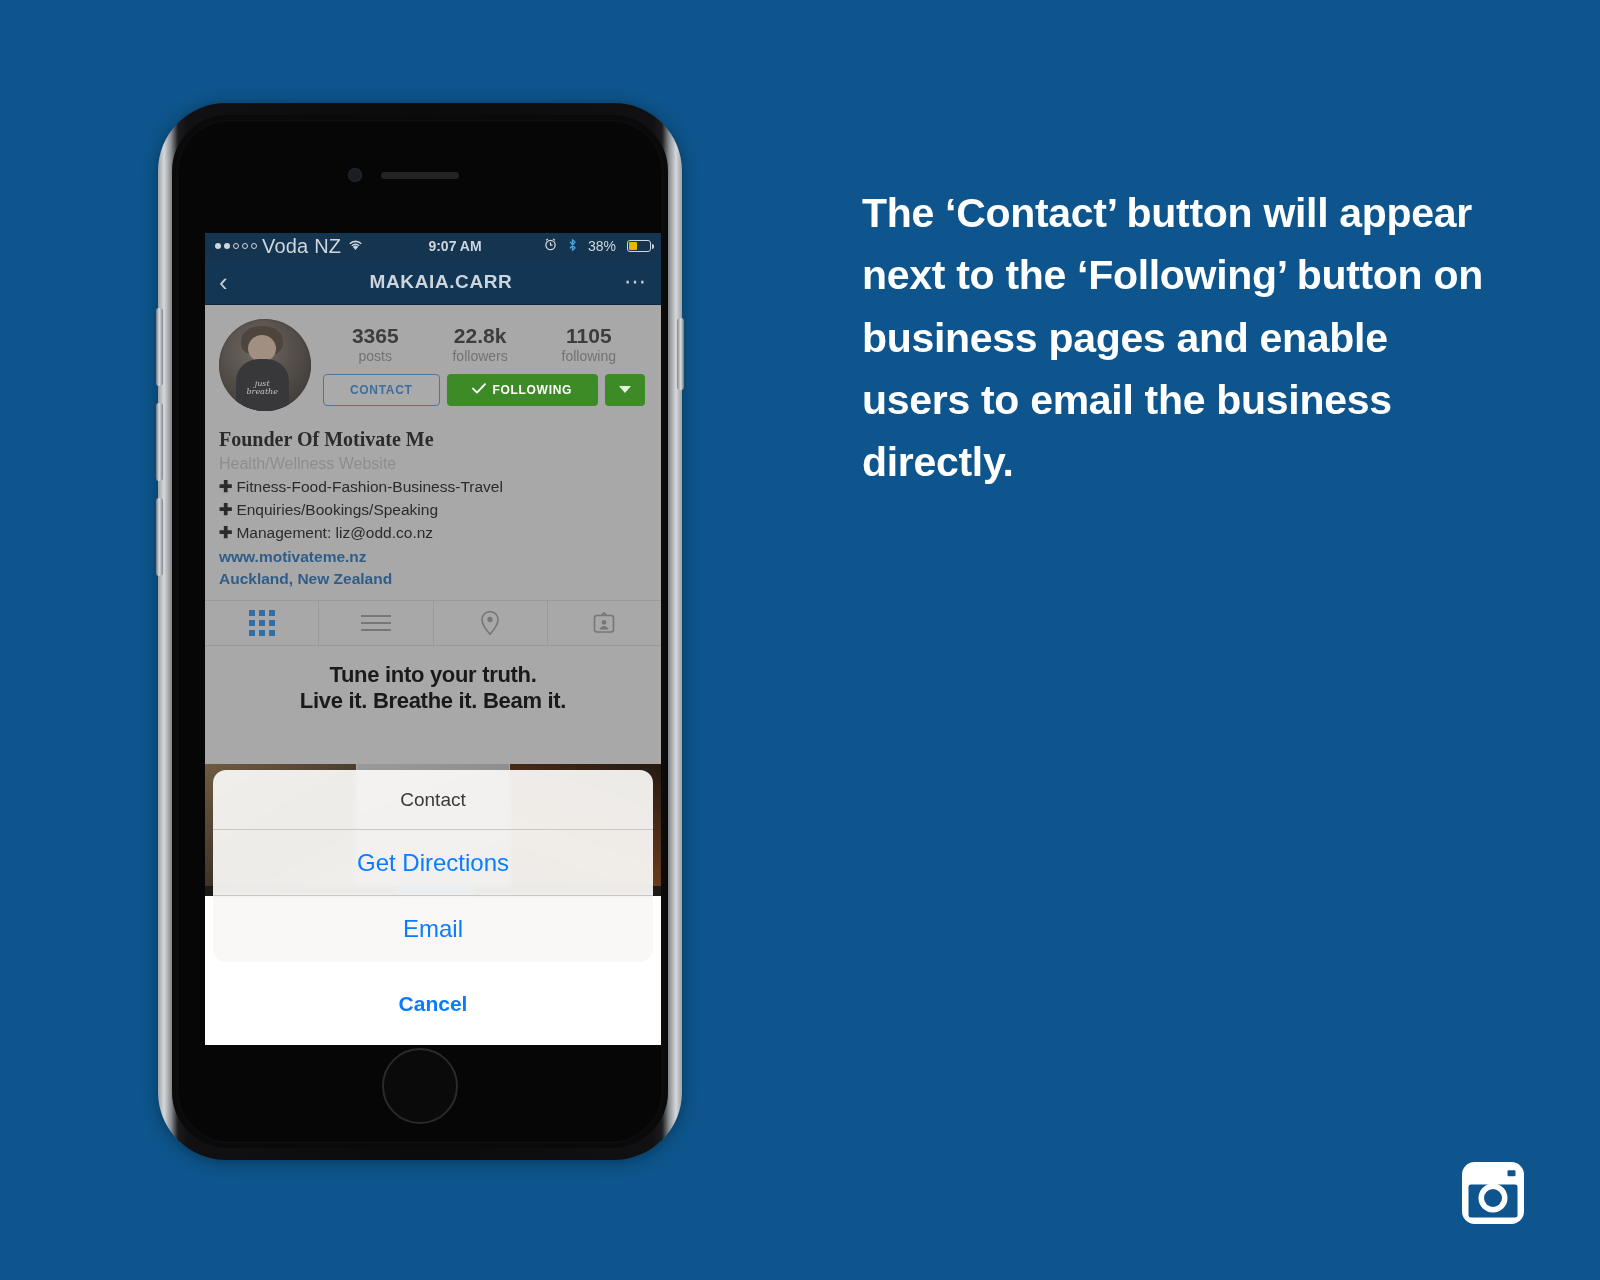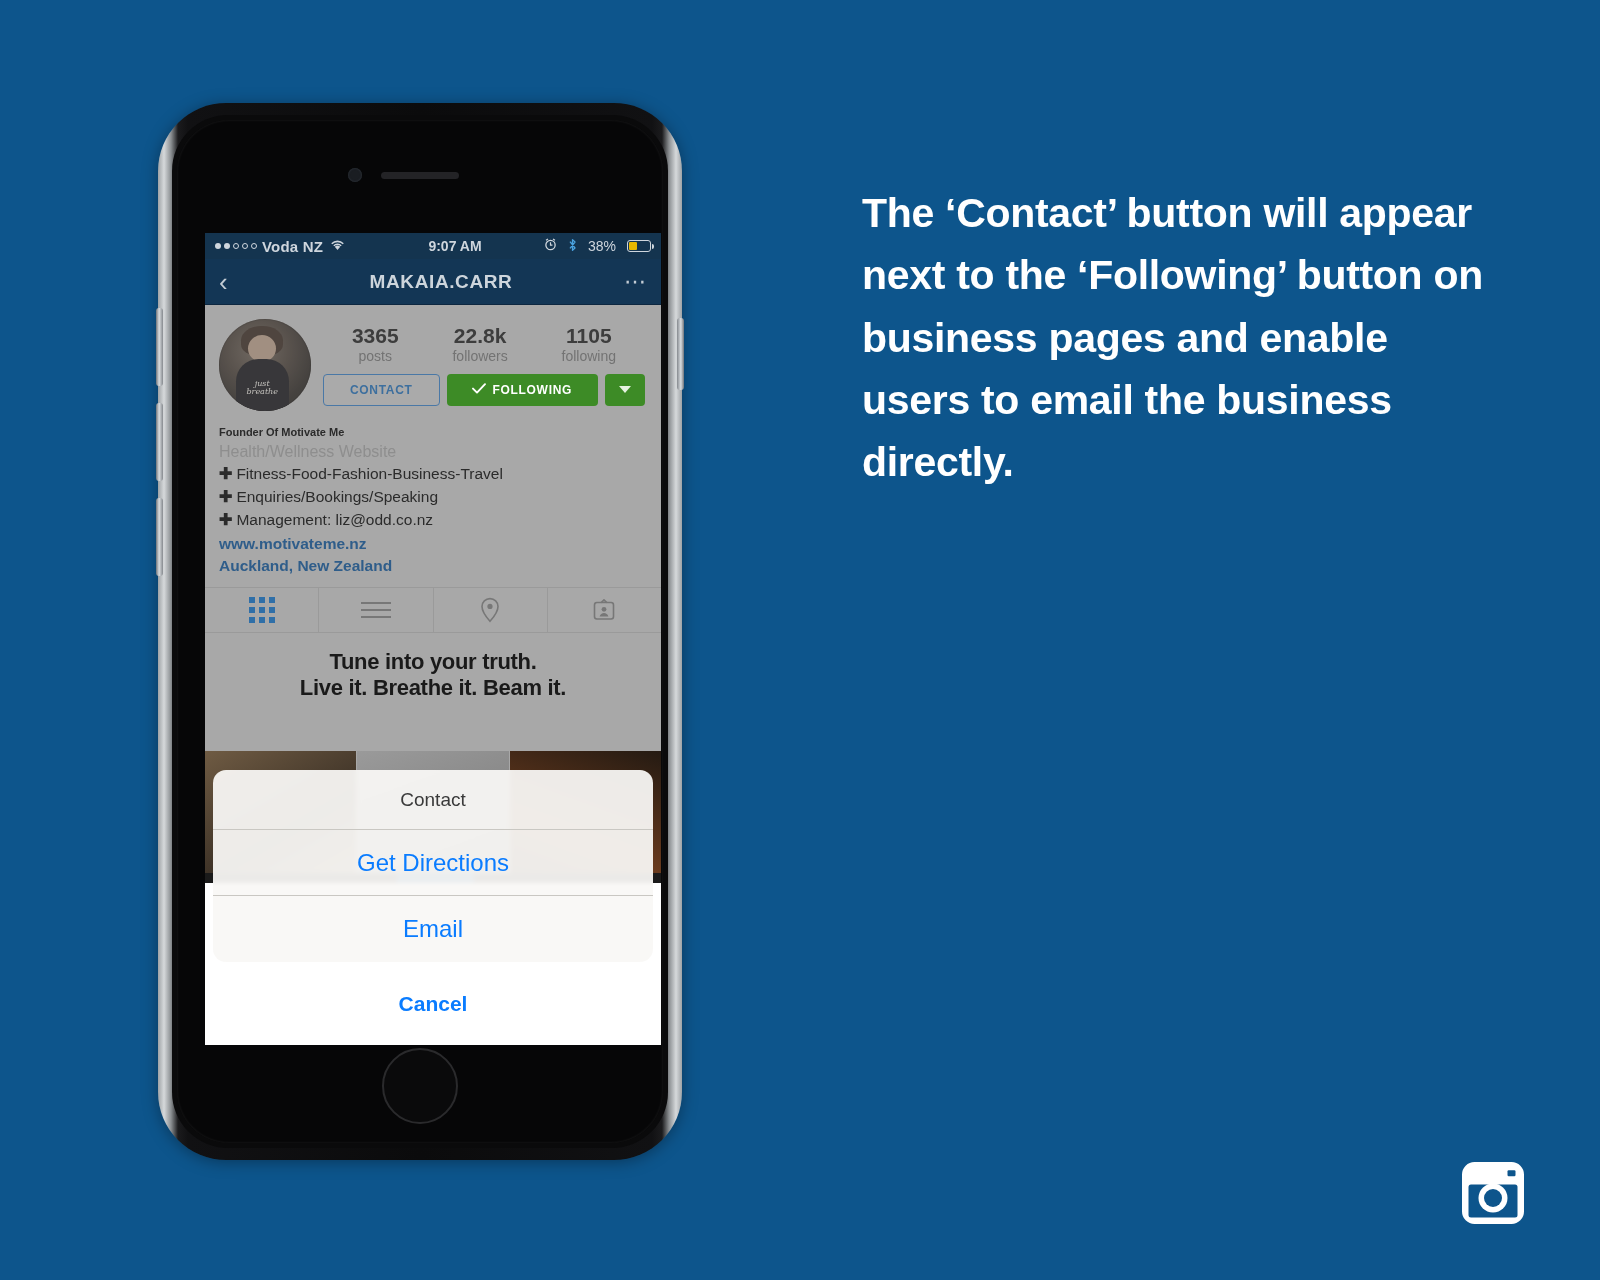--- a/index.html
+++ b/index.html
@@ -97,21 +97,21 @@
     display: flex; align-items: center;
     font-size: 14.5px;
     padding: 0 10px;
     position: relative;
   }
   .sb-left { display: flex; align-items: center; gap: 5px; }
   .dots { display: flex; gap: 3px; align-items: center; }
   .dots i { width: 6px; height: 6px; border-radius: 50%; display: block; }
   .dots i.on { background: #cfd6dd; }
   .dots i.off { background: transparent; border: 1px solid #cfd6dd; box-sizing: border-box; }
-  .sb-carrier { font-size: 15px; letter-spacing: .2px; font-weight: bold; }
+  .sb-carrier { font-size: 20px; letter-spacing: .2px; }
   .wifi-ic { display: inline-block; margin-left: 2px; }
   .sb-time {
     position: absolute; left: 0; right: 0; text-align: center;
     font-size: 14px; font-weight: 600; pointer-events: none; margin-left: 44px;
   }
   .sb-right {
     margin-left: auto; display: flex; align-items: center; gap: 11px;
     font-size: 14px; position: relative; z-index: 2;
   }
   .battery {
@@ -207,21 +207,21 @@
     color: #fff; font-size: 12px; font-weight: 700; letter-spacing: .7px;
     display: flex; align-items: center; justify-content: center; gap: 6px;
   }
   .b-caret {
     width: 40px; height: 32px; border-radius: 4px; background: #3d8b26;
     color: #e6f2e1; display: flex; align-items: center; justify-content: center;
     font-size: 11px;
   }
 
   .bio { padding: 14px 14px 10px 14px; line-height: 1.42; }
-  .bio .name { font-size: 11px; font-weight: 700; color: #2b2b2b; }
+  .bio .name { font-size: 20px; font-weight: 700; color: #2b2b2b; font-family: Liberation Serif, serif; }
   .bio .cat  { font-size: 16px; color: #8e8e8e; }
   .bio .line { font-size: 15.5px; color: #2b2b2b; display: flex; align-items: baseline; gap: 4px; }
   .bio .plus { font-weight: 800; font-size: 16px; }
   .bio .link { font-size: 15.5px; color: #2f5d8a; font-weight: 600; margin-top: 2px; }
   .bio .loc  { font-size: 15.5px; color: #2f5d8a; font-weight: 600; }
 
   .tabbar {
     display: flex; height: 46px; align-items: stretch;
     border-top: 1px solid #9a9a9a; border-bottom: 1px solid #9a9a9a;
   }

